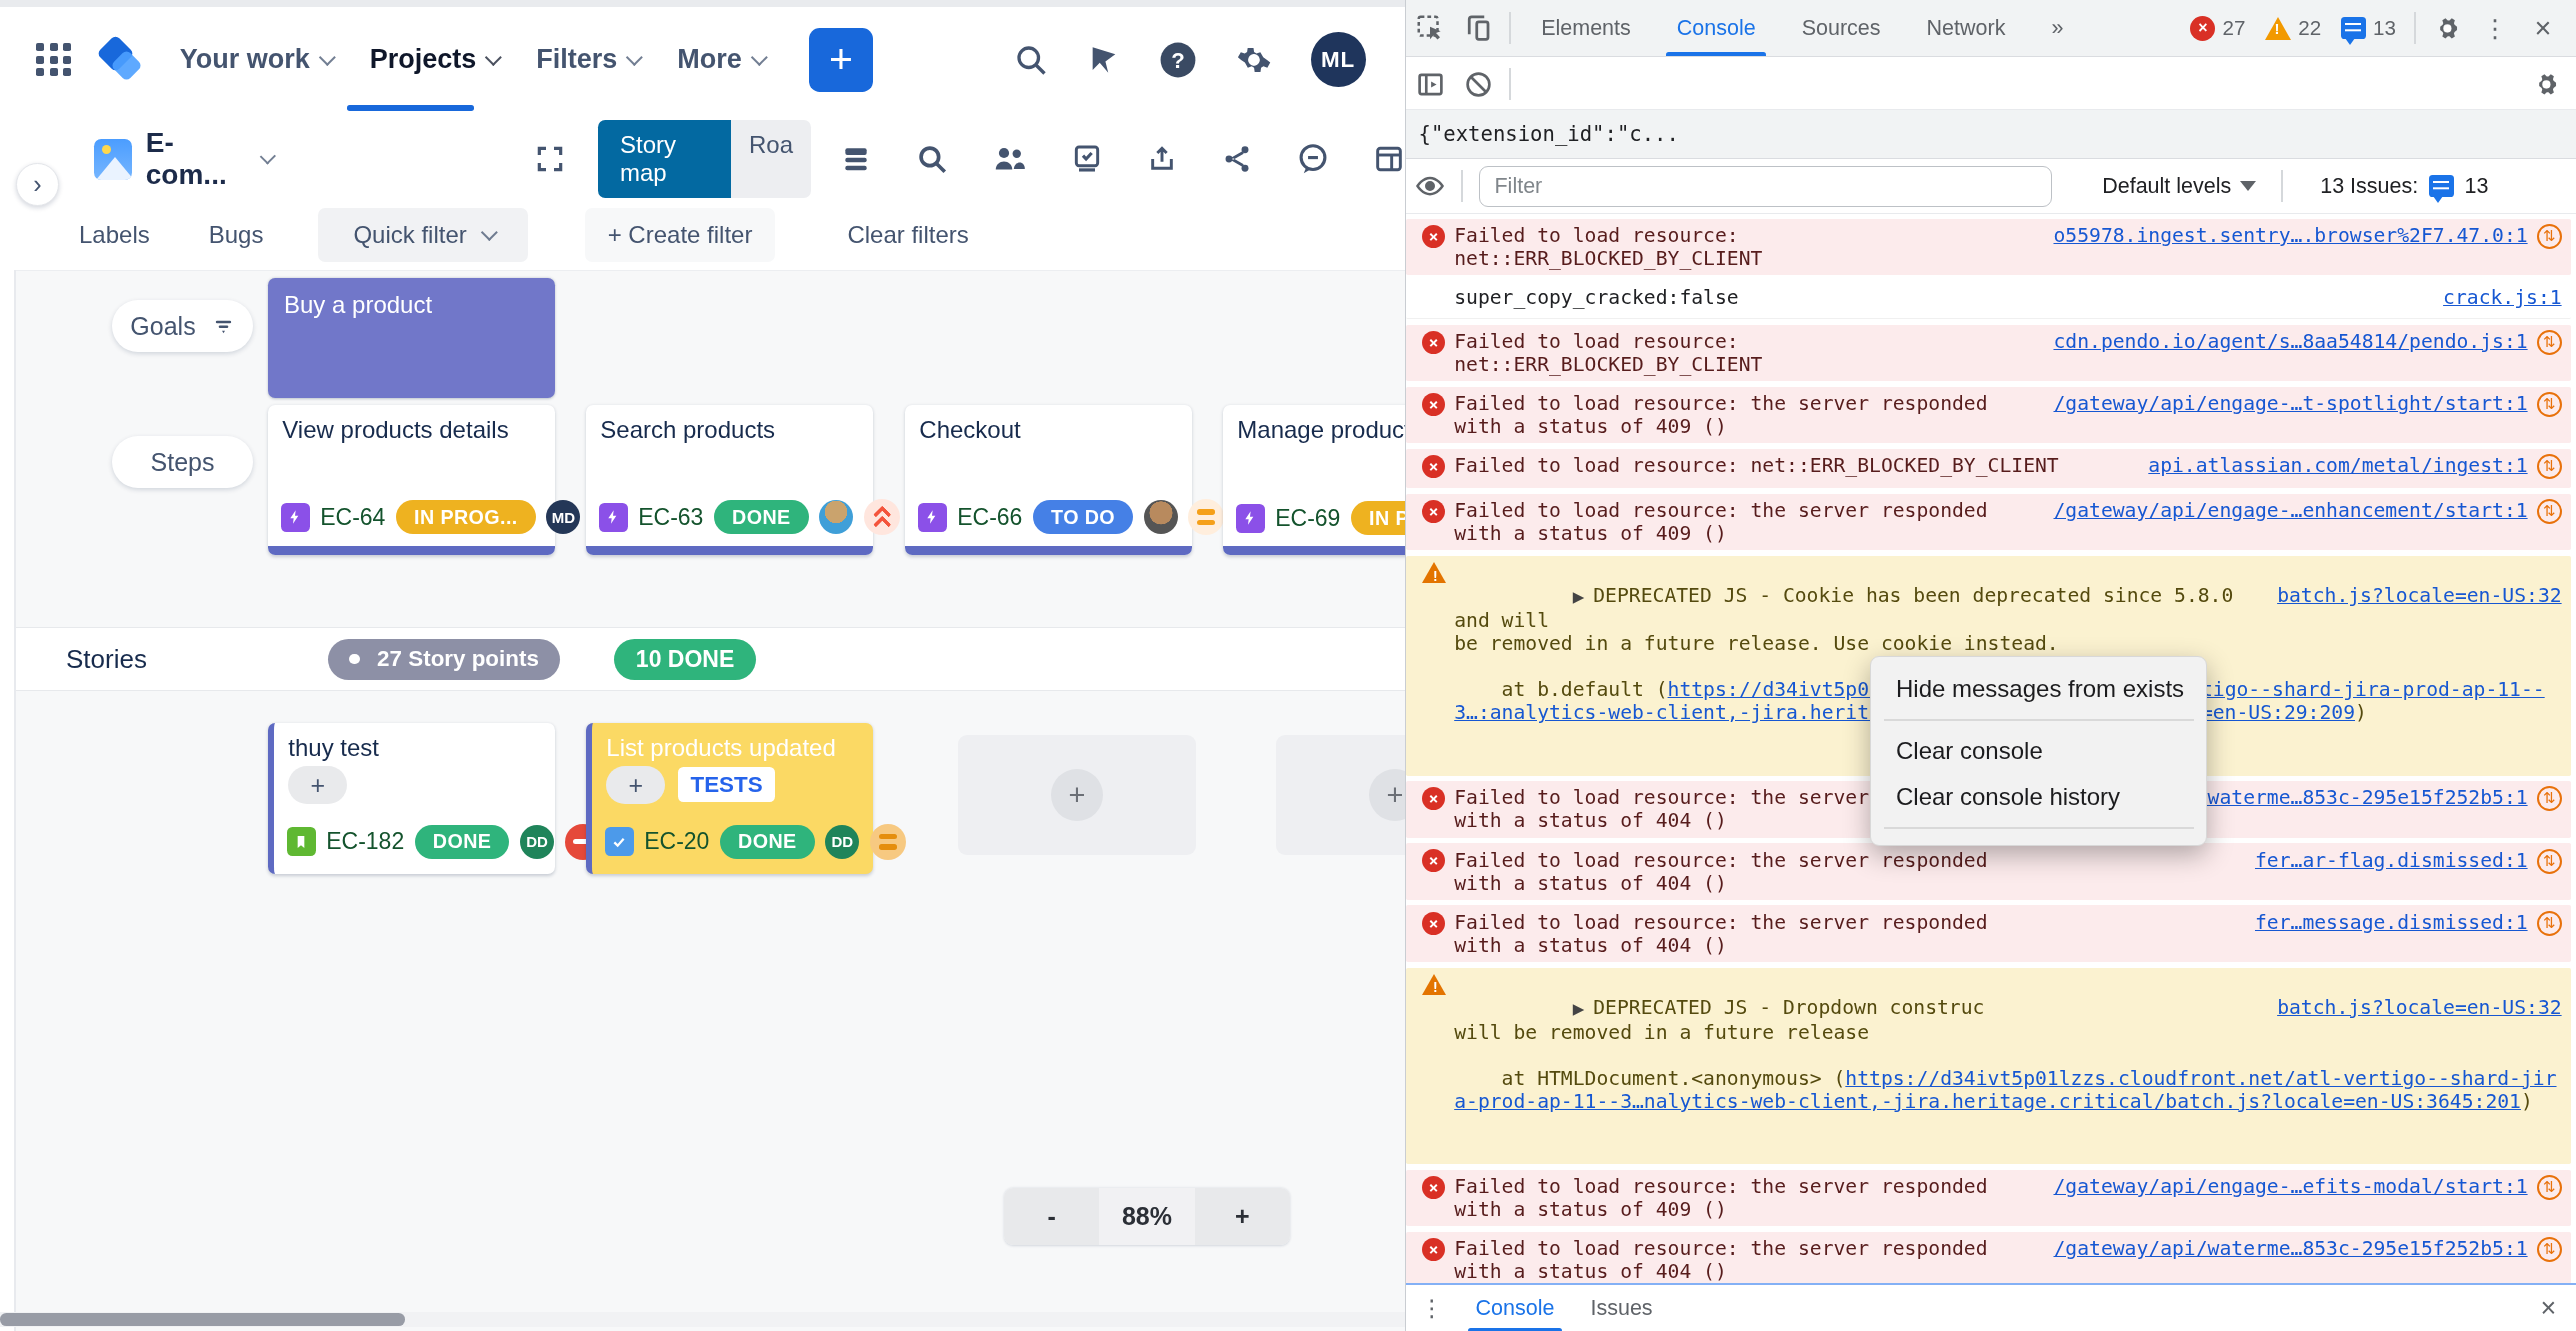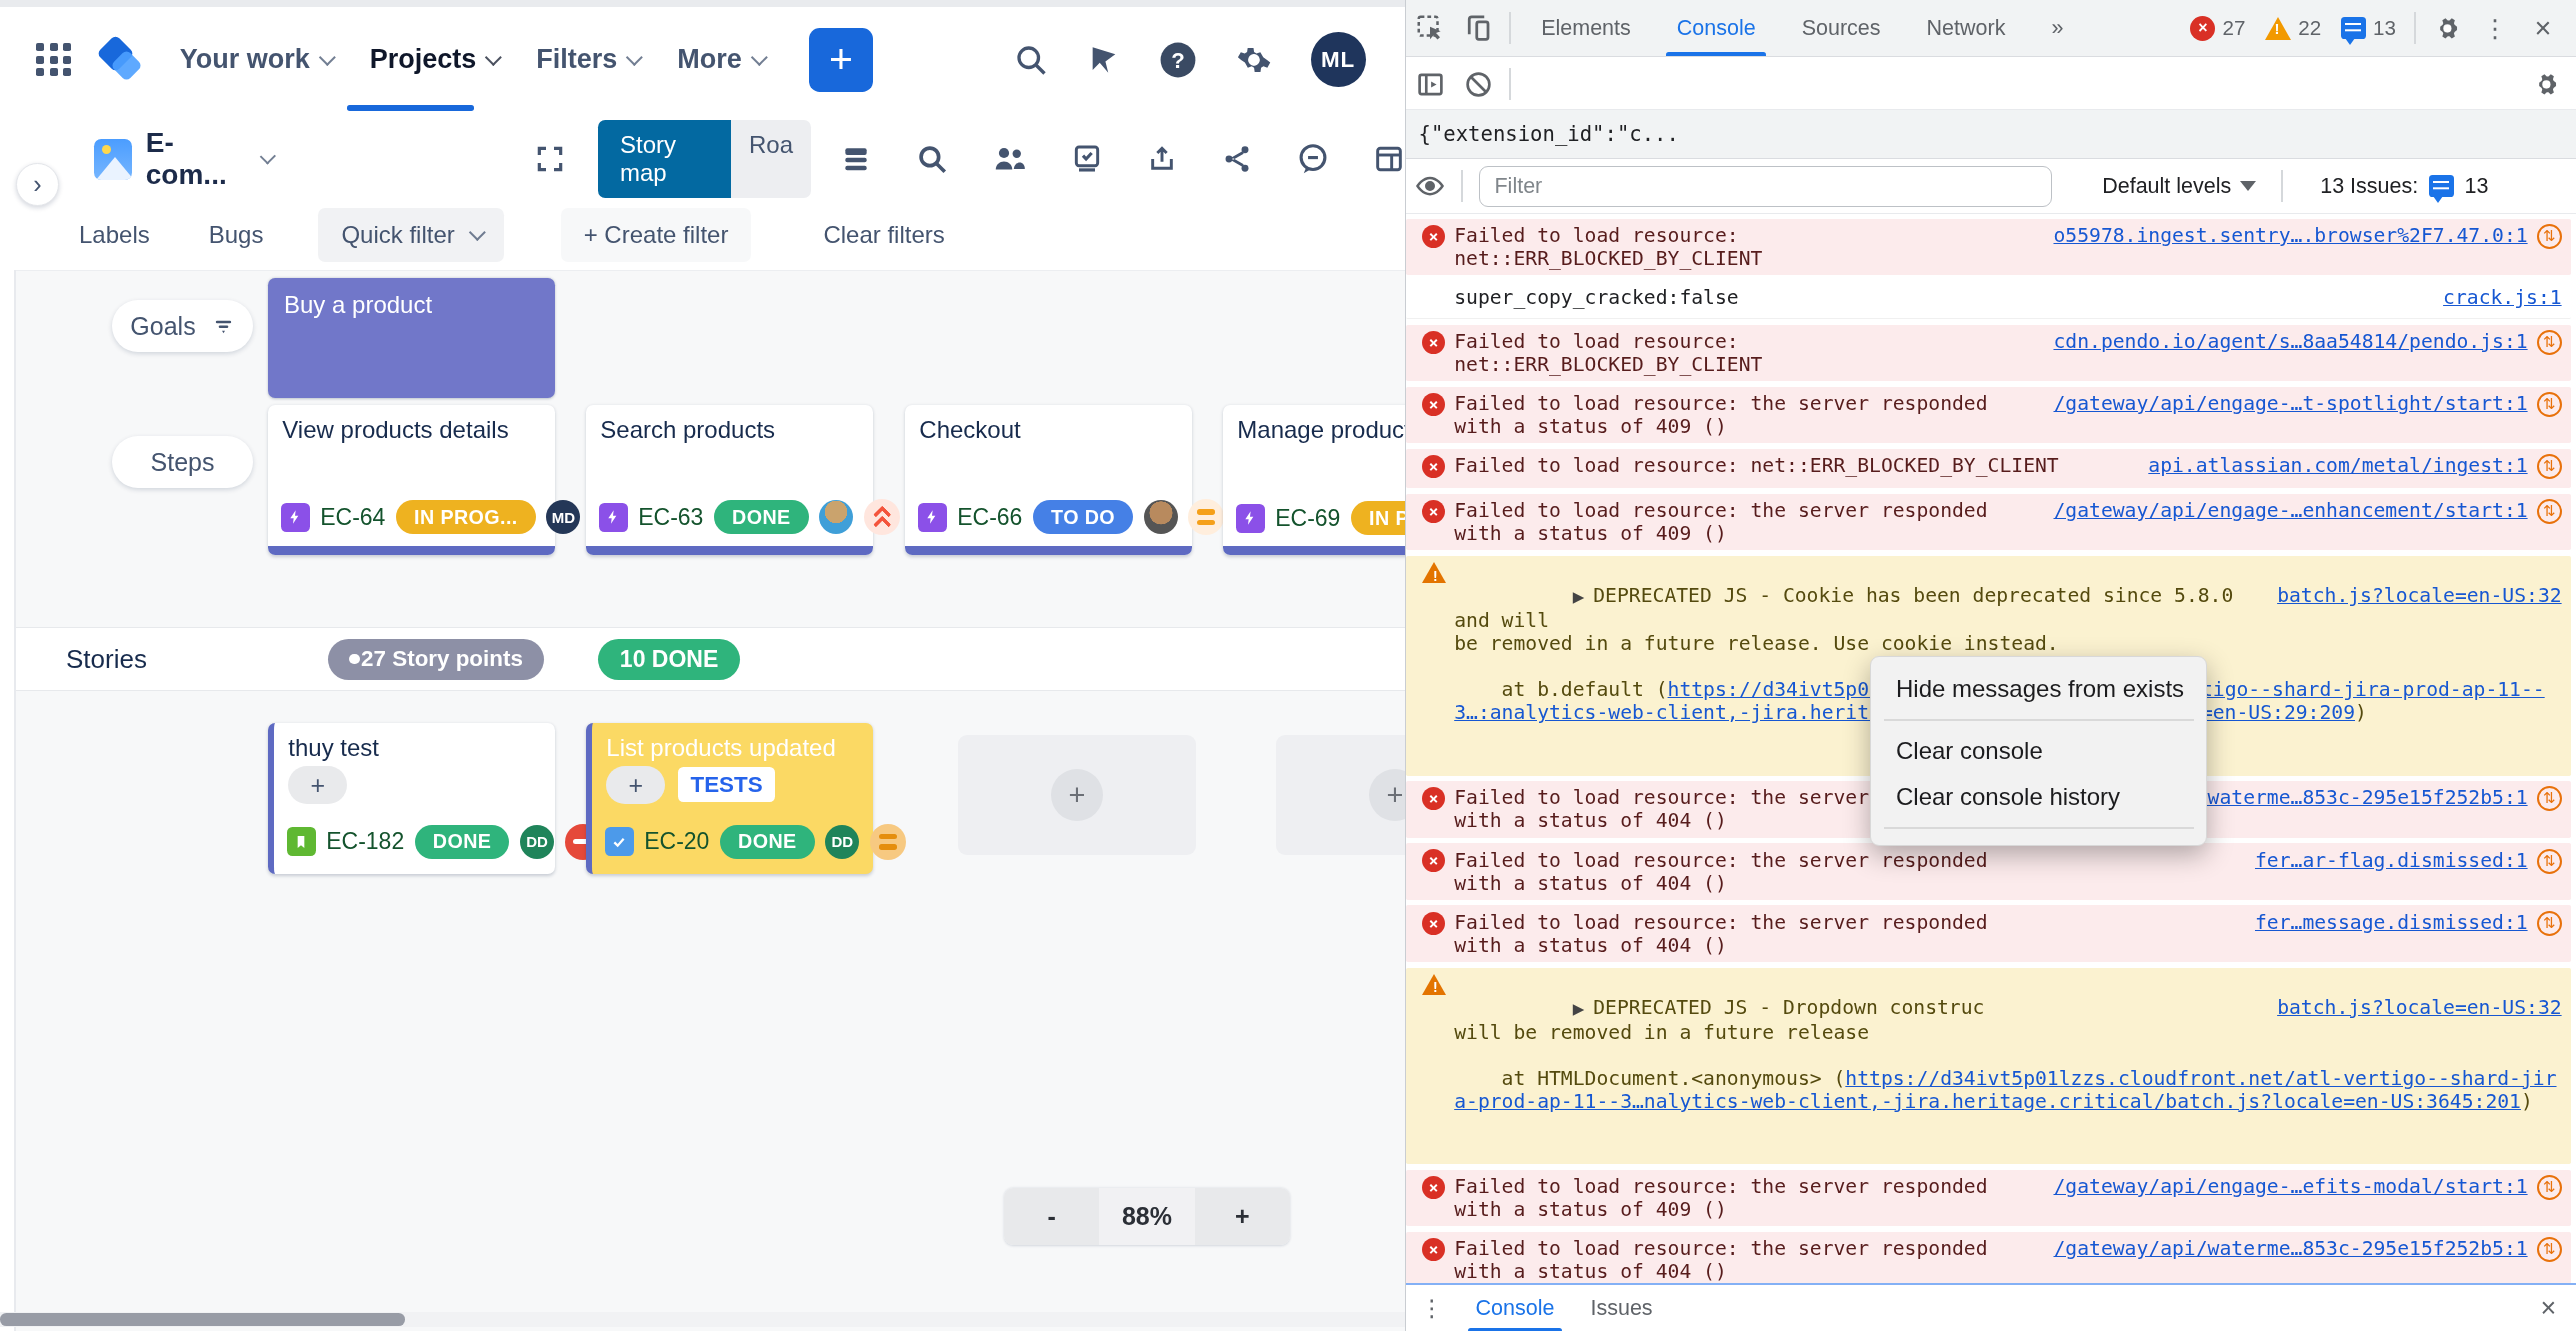--- a/index.html
+++ b/index.html
@@ -42,21 +42,21 @@
   .fullscr { margin-left:264px; color:#44546f; cursor:pointer; }
   .viewtoggle { display:flex; margin-left:32px; cursor:pointer;}
   .vt-a { background:#0369a1; color:#fff; font-size:24px; font-weight:500; padding:10.7px 21.5px; border-radius:7.2px 0 0 7.2px; }
   .vt-b { background:#edeef1; color:#44546f; font-size:24px; font-weight:500; padding:10.7px 18px; border-radius:0 7.2px 7.2px 0; }
   .hd-icons { display:flex; align-items:center; gap:43px; margin-left:29px; color:#44546f;}
   .hd-icons > * { cursor:pointer; }
 
   .filterrow { position:absolute; left:0; top:199px; width:100%; height:72px; display:flex; align-items:center; }
   .f-label { font-size:24px; color:#44546f; font-weight:500; margin-left:79px; cursor:pointer;}
   .f-label2 { font-size:24px; color:#44546f; font-weight:500; margin-left:59px; cursor:pointer;}
-  .f-quick { margin-left:55px; background:#f1f2f4; border-radius:7.2px; height:54px; padding:0 23px; display:flex;
+  .f-quick { margin-left:55px; background:#f1f2f4; border-radius:7.2px; height:54px; padding:0 35px; display:flex;
     align-items:center; gap:14.3px; font-size:24px; color:#44546f; font-weight:500; cursor:pointer;}
   .f-create { margin-left:57px; background:#f7f8f9; border-radius:7.2px; height:54px; padding:0 23px; display:flex;
     align-items:center; gap:9px; font-size:24px; color:#44546f; font-weight:500; cursor:pointer;}
   .f-clear { font-size:24px; color:#44546f; font-weight:500; margin-left:72px; cursor:pointer;}
 
   .leftline { position:absolute; left:14.3px; top:270px; bottom:0; width:1.8px; background:#e8eaee; }
   .expand-btn { position:absolute; left:16px; top:163px; width:43px; height:43px; border-radius:50%;
     background:#fff; border:1.8px solid #e4e6ea; box-shadow:0 1.8px 5.4px rgba(9,30,66,.18); color:#44546f;
     font-size:25px; display:flex; align-items:center; justify-content:center; cursor:pointer; z-index:5;}
   .board { position:absolute; left:16px; top:270px; right:0; bottom:0; background:#f7f8f9; border-top:1.8px solid #eceef1;}
@@ -100,21 +100,21 @@
   .tests-chip { position:absolute; left:86px; bottom:72px; background:#fff; border-radius:5.4px; padding:4.5px 12.5px;
     color:#2563eb; font-size:22.4px; font-weight:700; }
   .story-card { border-left:6.3px solid #5e6ac2; }
   .yellow { background:#fbd964; }
   .yellow .card-title { color:#fff; }
 
   .stories-band { position:absolute; left:0; top:356px; width:100%; height:64px; background:#fff;
     border-top:1.8px solid #e7e9ec; border-bottom:1.8px solid #e7e9ec; display:flex; align-items:center;}
   .stories-lbl { font-size:26px; font-weight:500; color:#172b4d; margin-left:50px;}
   .pts-pill { margin-left:181px; background:#8d90a6; color:#fff; border-radius:21.5px; height:41px; padding:0 21.5px;
-    display:flex; align-items:center; gap:1px; font-size:22.4px; font-weight:600;}
+    display:flex; align-items:center; gap:17px; font-size:22.4px; font-weight:600;}
   .pts-pill .dot { width:10.7px; height:10.7px; border-radius:50%; background:#fff;}
   .done-pill { margin-left:54px; background:#2fb47c; color:#fff; border-radius:21.5px; height:41px; padding:0 21.5px;
     display:flex; align-items:center; font-size:23px; font-weight:700;}
 
   .ph { position:absolute; width:238px; height:120px; background:#eeeff2; border-radius:9px;}
   .ph .pbtn { position:absolute; left:50%; top:50%; transform:translate(-50%,-50%); width:52px; height:52px;
     border-radius:50%; background:#dfe1e5; color:#6b6f76; font-size:29px; display:flex; align-items:center;
     justify-content:center; cursor:pointer;}
 
   .zoomctl { position:absolute; left:988px; top:917px; width:286px; height:57px; border-radius:9px; overflow:hidden;

